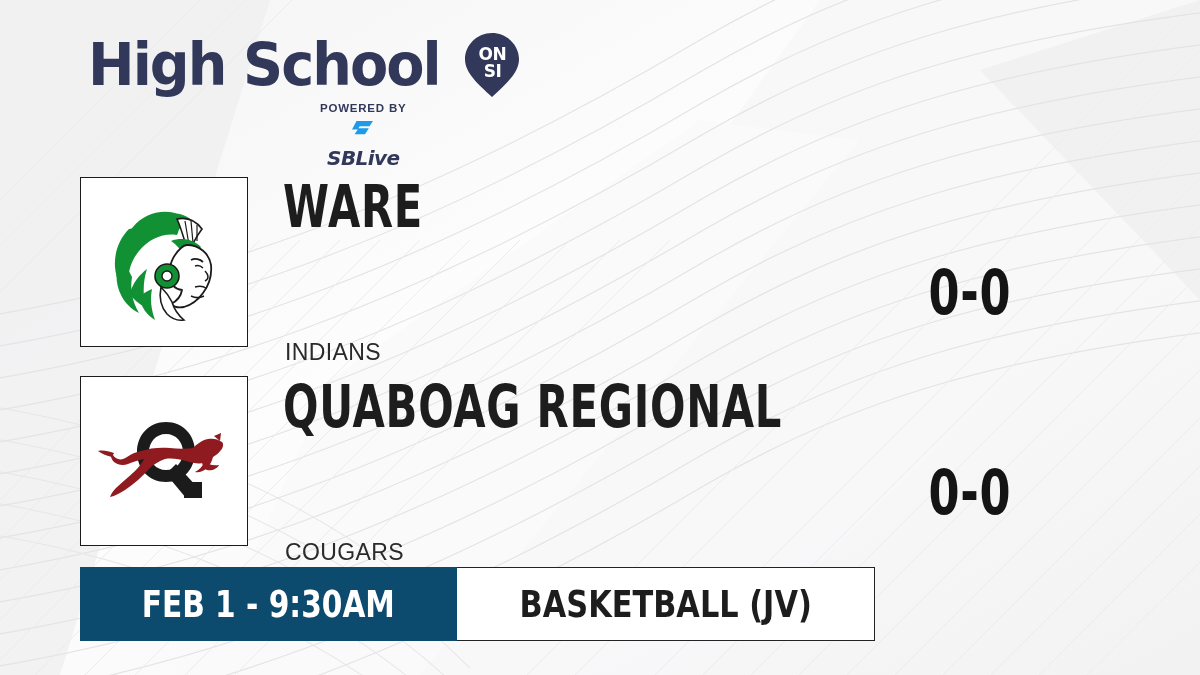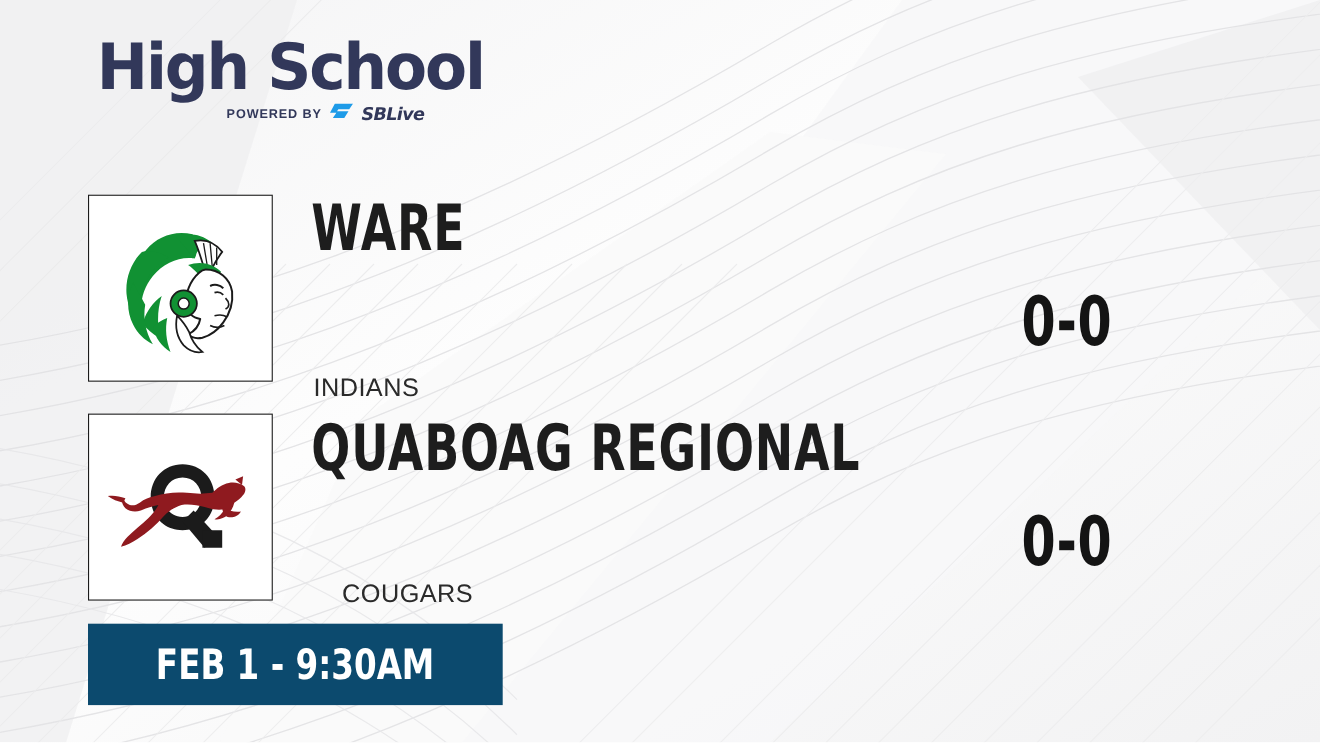--- a/index.html
+++ b/index.html
@@ -72,34 +72,35 @@
   }
   #pin-on { top: 14px; }
   #pin-si { top: 31px; }
 
   #powered-row {
     display: flex;
     align-items: center;
     gap: 7px;
     margin-top: 4px;
     margin-left: 118px;
+    flex-direction: column;
   }
   #powered-by-label {
     font-family: "Liberation Sans", sans-serif;
     font-weight: bold;
     font-size: 11.5px;
     letter-spacing: 0.8px;
     color: #32385a;
   }
   #sblive-bolt { flex: none; }
   #sblive-wordmark {
     font-family: "DejaVu Sans", sans-serif;
     font-weight: bold;
     font-style: italic;
-    font-size: 16px;
+    font-size: 20px;
     letter-spacing: -0.6px;
     color: #32385a;
     line-height: 1;
   }
   #sblive-wordmark .lv-lower {
     text-transform: lowercase;
   }
 
   
   .team-logo-box {
@@ -140,21 +141,21 @@
     position: absolute;
     left: 285px;
     z-index: 3;
     font-family: "Liberation Sans", sans-serif;
     font-size: 23px;
     letter-spacing: 0.4px;
     color: #2a2a2a;
     white-space: nowrap;
   }
   #team-mascot-0 { top: 339px; }
-  #team-mascot-1 { top: 526px; margin-left: 26px; }
+  #team-mascot-1 { top: 539px; }
 
   .team-record {
     position: absolute;
     left: 860px;
     width: 220px;
     text-align: center;
     z-index: 3;
     font-family: "DejaVu Sans", sans-serif;
     font-weight: bold;
     font-size: 62px;
@@ -298,20 +299,27 @@
         <path d="M-150,519 C 120,534 330,624 470,764"></path>
         <path d="M-150,423 C 120,438 330,528 470,668"></path>
         <path d="M-150,391 C 120,406 330,496 470,636"></path>
       </g>
     </g>
   </svg>
 
   <div id="brand-lockup">
     <div id="brand-row">
       <div id="brand-wordmark">High School</div>
+      <div id="brand-pin">
+        <svg width="56" height="66" viewBox="0 0 56 66" aria-hidden="true">
+          <path d="M28 1 C 13.2 1 1 13 1 27.3 C 1 41 14 52 28 65 C 42 52 55 41 55 27.3 C 55 13 42.8 1 28 1 Z" fill="#32385a"></path>
+        </svg>
+        <div id="pin-on">ON</div>
+        <div id="pin-si">SI</div>
+      </div>
     </div>
     <div id="powered-row">
       <span id="powered-by-label">POWERED BY</span>
       <svg id="sblive-bolt" width="22" height="20" viewBox="0 0 22 20" aria-hidden="true">
         <path d="M4.5 0 H21 L17.5 5.3 H7.6 L6.4 7.2 H16.8 L13 13.2 H2.6 L5.8 8.4 H0 Z" fill="#1e9be8"></path>
       </svg>
       <span id="sblive-wordmark"><span>SBL</span><span class="lv-lower">ive</span></span>
     </div>
   </div>
 
@@ -391,15 +399,18 @@
     </svg>
   </div>
   <div class="team-name" id="team-name-1">QUABOAG REGIONAL</div>
   <div class="team-mascot" id="team-mascot-1">COUGARS</div>
   <div class="team-record" id="team-record-1">0-0</div>
 
   <div id="info-bar">
     <div id="info-datetime">
       <span id="info-datetime-text">FEB 1 - 9:30AM</span>
     </div>
+    <div id="info-sport">
+      <span id="info-sport-text">BASKETBALL (JV)</span>
+    </div>
   </div>
 
 </div>
 
 </body></html>

